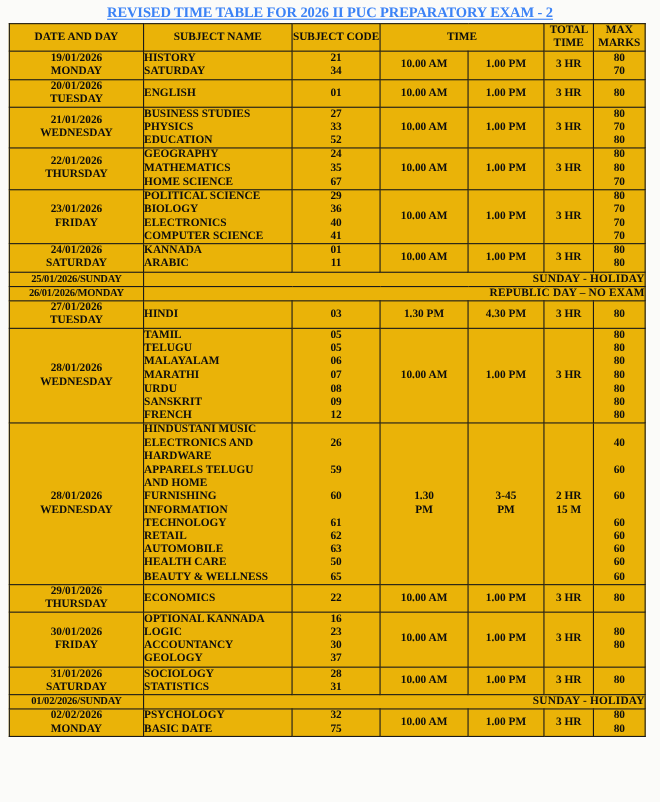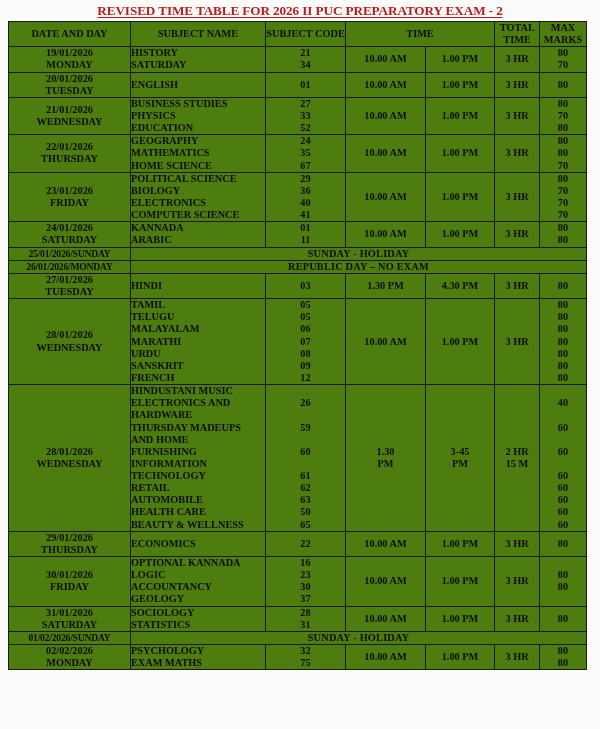--- a/index.html
+++ b/index.html
@@ -23,32 +23,32 @@
     box-sizing: border-box;
     padding: 0;
   }
   .doc-title {
     text-align: center;
     font-weight: bold;
     font-size: 13.2px;
     letter-spacing: -0.1px;
     padding-top: 3px;
     padding-bottom: 2px;
-    color: #b91c1c;
+    color: #3b82f6;
   }
   .doc-title span {
     text-decoration: underline;
     text-underline-offset: 2px;
   }
   table.tt {
     border-collapse: collapse;
     width: 578px;
     margin-left: 8px;
     table-layout: fixed;
-    background: #4d7c0f;
+    background: #eab308;
   }
   table.tt td, table.tt th {
     border: 1px solid #1a1a1a;
     font-size: 10.3px;
     font-weight: bold;
     padding: 0;
     vertical-align: middle;
     color: #0d0d0d;
     line-height: 1.18;
   }
@@ -78,21 +78,21 @@
   td.code, td.time, td.total, td.marks {
     text-align: center;
     padding: 1px 2px;
   }
   .stack { display: block; }
   .stack .ln {
     display: block;
     white-space: nowrap;
   }
   .holiday {
-    text-align: center;
+    text-align: right;
     padding: 2px 0;
     letter-spacing: 0.2px;
   }
   td.date.tight {
     font-size: 9.6px;
     letter-spacing: -0.2px;
   }
   .spacer { display: block; height: 1.18em; visibility: hidden; }
 </style>
 </head>
@@ -508,21 +508,21 @@
             <span class="stack">
               <span class="ln">28/01/2026</span>
               <span class="ln">WEDNESDAY</span>
             </span>
           </td>
           <td class="subj">
             <span class="stack">
               <span class="ln">HINDUSTANI MUSIC</span>
               <span class="ln">ELECTRONICS AND</span>
               <span class="ln">HARDWARE</span>
-              <span class="ln">THURSDAY MADEUPS</span>
+              <span class="ln">APPARELS TELUGU</span>
               <span class="ln">AND HOME</span>
               <span class="ln">FURNISHING</span>
               <span class="ln">INFORMATION</span>
               <span class="ln">TECHNOLOGY</span>
               <span class="ln">RETAIL</span>
               <span class="ln">AUTOMOBILE</span>
               <span class="ln">HEALTH CARE</span>
               <span class="ln">BEAUTY &amp; WELLNESS</span>
             </span>
           </td>
@@ -711,21 +711,21 @@
         <tr>
           <td class="date">
             <span class="stack">
               <span class="ln">02/02/2026</span>
               <span class="ln">MONDAY</span>
             </span>
           </td>
           <td class="subj">
             <span class="stack">
               <span class="ln">PSYCHOLOGY</span>
-              <span class="ln">EXAM MATHS</span>
+              <span class="ln">BASIC DATE</span>
             </span>
           </td>
           <td class="code">
             <span class="stack">
               <span class="ln">32</span>
               <span class="ln">75</span>
             </span>
           </td>
           <td class="time">
             <span class="stack">

